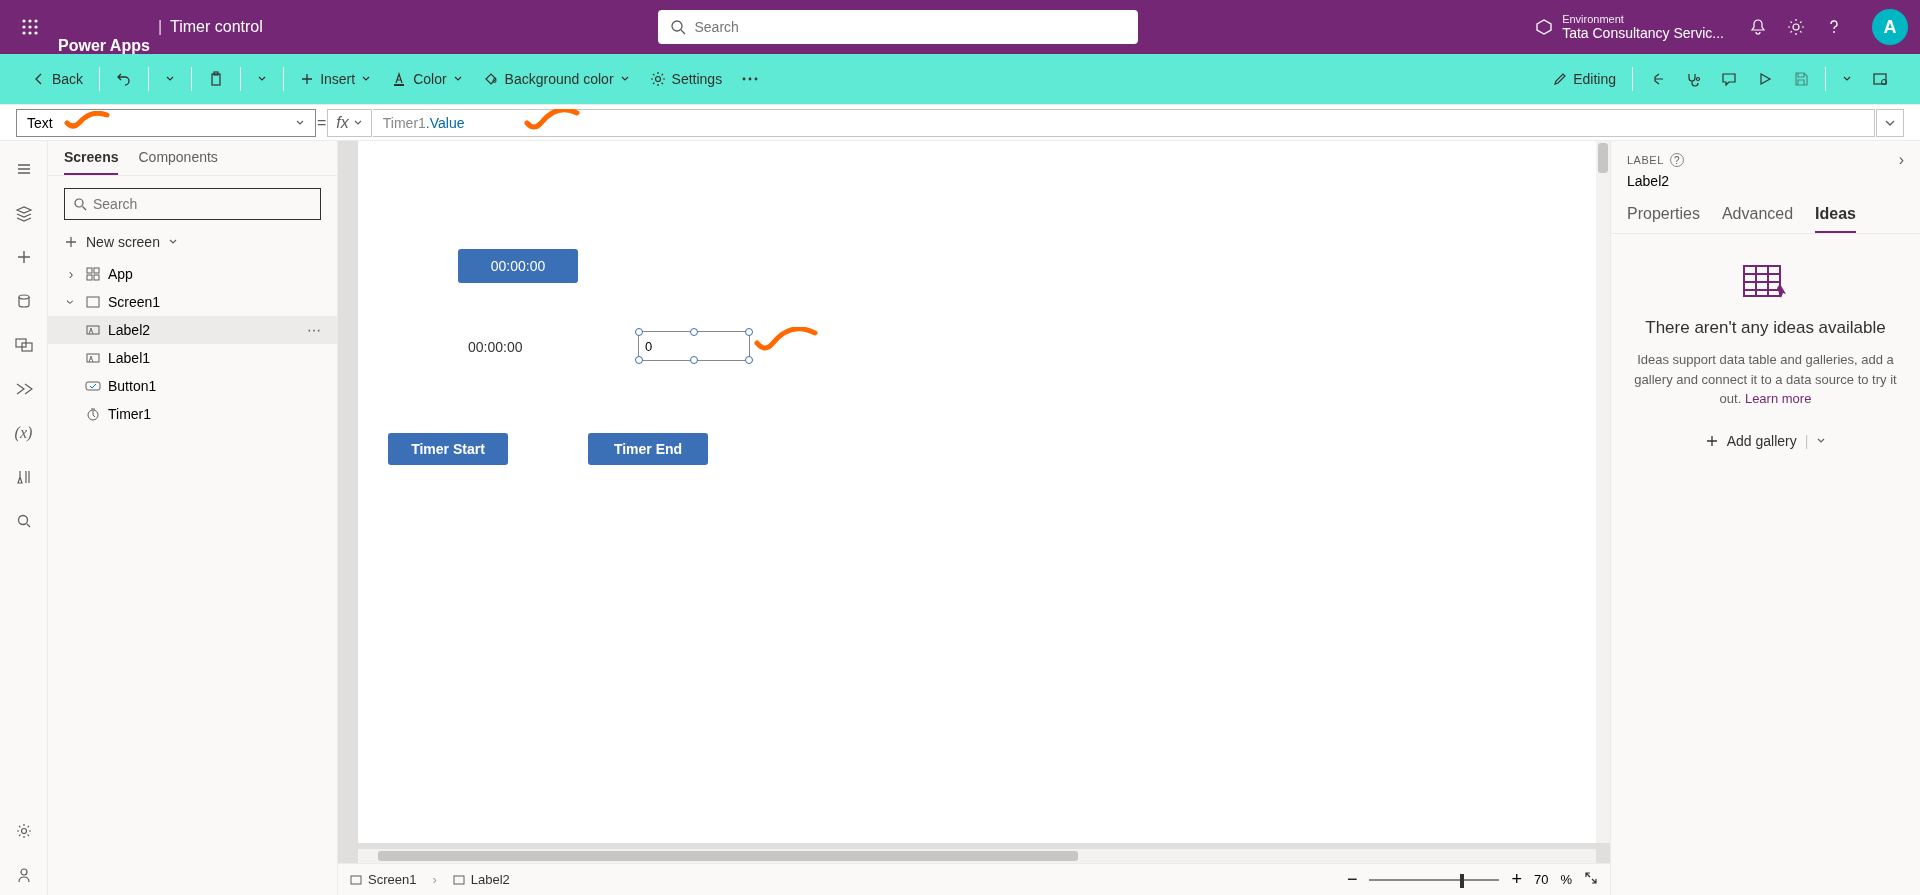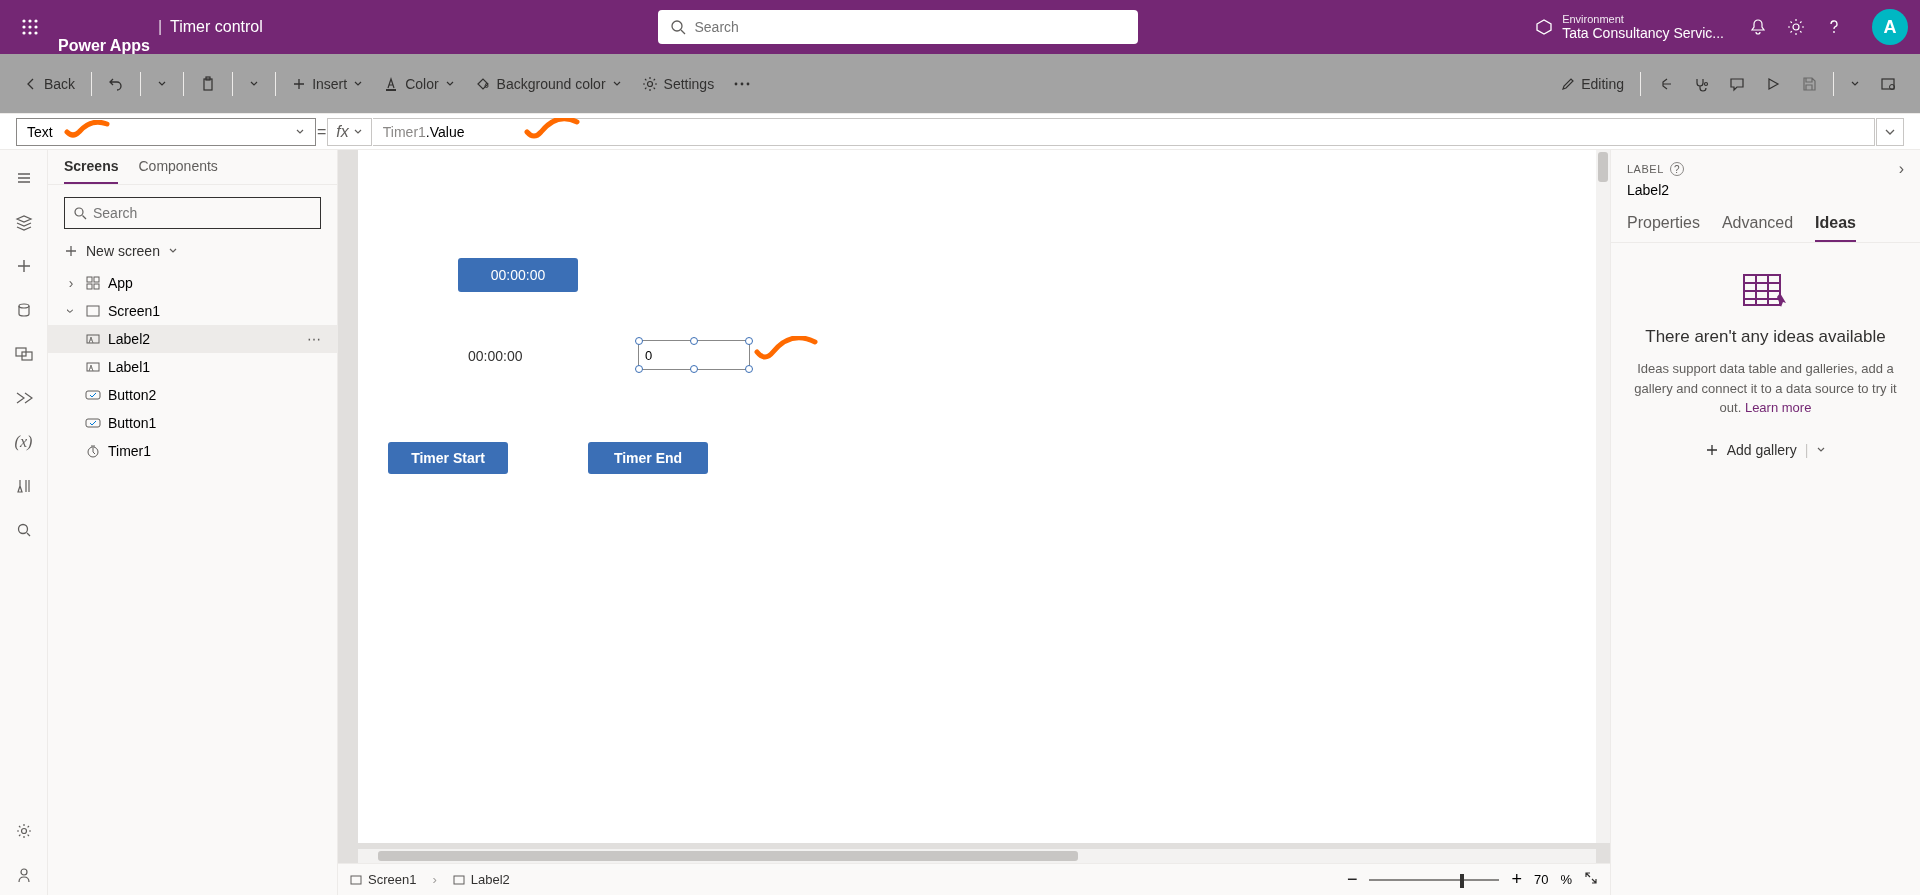--- a/index.html
+++ b/index.html
@@ -17,33 +17,33 @@
 .search-box input { border: none; outline: none; flex: 1; font-size: 14px; margin-left: 8px; }
 .env-block { display: flex; align-items: center; margin-right: 12px; }
 .env-text { margin-left: 8px; }
 .env-label { font-size: 11px; opacity: 0.9; }
 .env-name { font-size: 14px; }
 .hdr-icons { display: flex; align-items: center; gap: 18px; margin-left: 12px; }
 .hdr-icons .ico { width: 20px; height: 20px; display: flex; align-items: center; justify-content: center; cursor: pointer; }
 .avatar { width: 36px; height: 36px; border-radius: 50%; background: #00b7c3; display: flex; align-items: center; justify-content: center; font-weight: 700; font-size: 18px; margin-left: 10px; }
 
 
-.cmd-bar { height: 60px; background: #a3a3a3; display: flex; align-items: center; padding: 0 16px; border-bottom: 1px solid #edebe9; gap: 4px; }
+.cmd-bar { height: 51px; background: #5eead4; display: flex; align-items: center; padding: 0 24px; border-bottom: 1px solid #edebe9; gap: 4px; }
 .cmd-item { display: flex; align-items: center; gap: 6px; padding: 4px 8px; font-size: 14px; color: #323130; cursor: pointer; border-radius: 2px; }
 .cmd-sep { width: 1px; height: 24px; background: #edebe9; margin: 0 4px; }
 .cmd-spacer { flex: 1; }
 
 
 .formula-row { height: 36px; display: flex; align-items: center; background: white; border-bottom: 1px solid #edebe9; padding: 0 16px; gap: 1px; }
 .prop-select { width: 300px; height: 28px; border: 1px solid #8a8886; display: flex; align-items: center; justify-content: space-between; padding: 0 10px; font-size: 14px; position: relative; }
 .eq-sign { font-size: 16px; color: #605e5c; }
 .fx-box { height: 28px; border: 1px solid #c8c6c4; padding: 0 8px; display: flex; align-items: center; font-style: italic; font-family: serif; color: #605e5c; }
 .formula-input { flex: 1; height: 28px; border: 1px solid #c8c6c4; border-left: none; padding: 0 10px; font-family: Consolas, monospace; font-size: 14px; display: flex; align-items: center; }
 .formula-input .obj { color: #8a8886; }
-.formula-input .prop { color: #000000; }
+.formula-input .prop { color: #0369a1; }
 .formula-expand { width: 28px; height: 28px; border: 1px solid #c8c6c4; display: flex; align-items: center; justify-content: center; cursor: pointer; }
 
 
 .main { flex: 1; display: flex; overflow: hidden; }
 
 
 .left-rail { width: 48px; background: #faf9f8; border-right: 1px solid #edebe9; display: flex; flex-direction: column; align-items: center; padding-top: 8px; gap: 4px; }
 .rail-item { width: 40px; height: 40px; display: flex; align-items: center; justify-content: center; cursor: pointer; color: #605e5c; border-radius: 2px; }
 .rail-spacer { flex: 1; }
 
@@ -460,29 +460,20 @@
           </span>
         <span>Label1</span>
       </div>
       <div class="tree-node indent1">
         <span class="ticon">
             <svg width="16" height="14" viewBox="0 0 16 14">
               <rect x="1" y="3" width="14" height="8" rx="2" fill="none" stroke="#605e5c"></rect>
               <path d="M5 7l2 2 4-4" fill="none" stroke="#0078d4" stroke-width="1"></path>
             </svg>
           </span>
-        <span>Button2</span>
-      </div>
-      <div class="tree-node indent1">
-        <span class="ticon">
-            <svg width="16" height="14" viewBox="0 0 16 14">
-              <rect x="1" y="3" width="14" height="8" rx="2" fill="none" stroke="#605e5c"></rect>
-              <path d="M5 7l2 2 4-4" fill="none" stroke="#0078d4" stroke-width="1"></path>
-            </svg>
-          </span>
         <span>Button1</span>
       </div>
       <div class="tree-node indent1">
         <span class="ticon">
             <svg width="14" height="14" viewBox="0 0 14 14">
               <circle cx="7" cy="8" r="5" fill="none" stroke="#605e5c"></circle>
               <path d="M7 4v4l2 2M5 2h4" fill="none" stroke="#605e5c"></path>
             </svg>
           </span>
         <span>Timer1</span>

